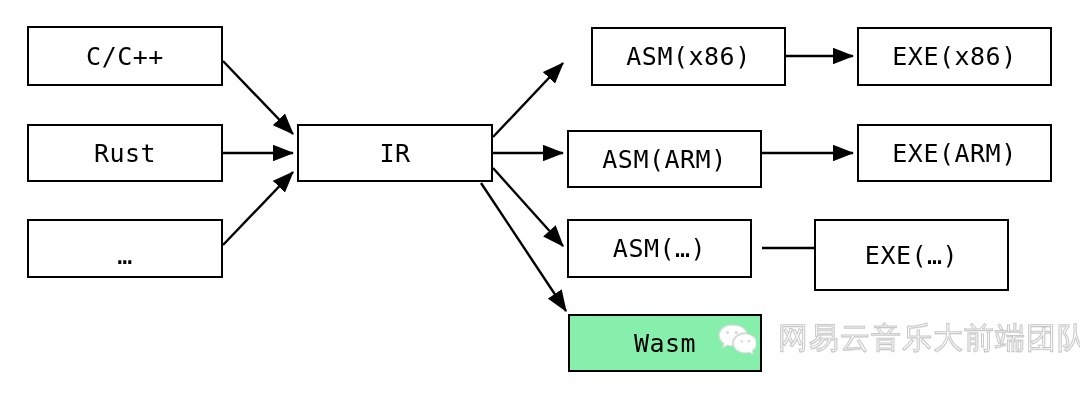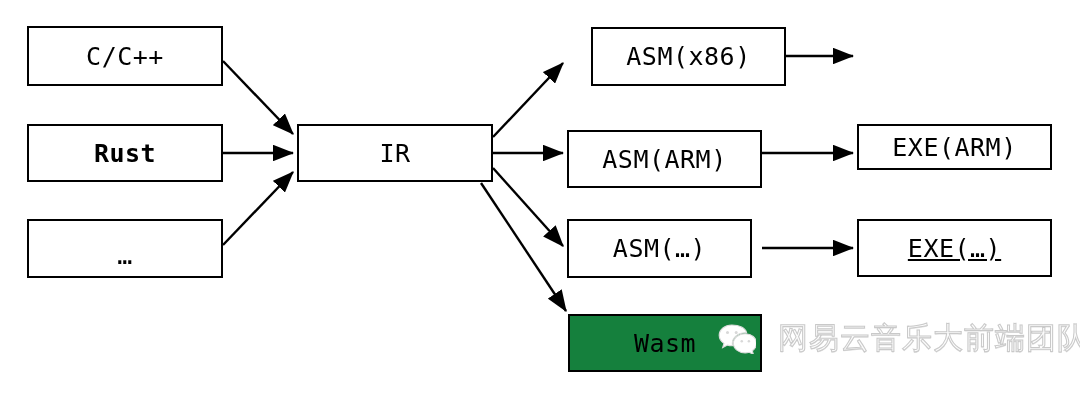--- a/index.html
+++ b/index.html
@@ -94,29 +94,30 @@
     <line x1="481" y1="183" x2="566" y2="311" stroke="#000000" stroke-width="2.4" marker-end="url(#arrowhead)"></line>
 
     <line x1="762" y1="56" x2="853" y2="56" stroke="#000000" stroke-width="2.4" marker-end="url(#arrowhead)"></line>
 
     <line x1="762" y1="153" x2="853" y2="153" stroke="#000000" stroke-width="2.4" marker-end="url(#arrowhead)"></line>
 
     <line x1="762" y1="248" x2="853" y2="248" stroke="#000000" stroke-width="2.4" marker-end="url(#arrowhead)"></line>
   </svg>
 
   <div class="node" style="left: 27px; top: 26px; width: 196px; height: 60px; border-color: rgb(0, 0, 0);">C/C++</div>
-  <div class="node" style="left: 27px; top: 124px; width: 196px; height: 58px; border-color: rgb(0, 0, 0); font-weight: bold;">Rust</div>
+  <div class="node" style="left: 27px; top: 124px; width: 196px; height: 58px; border-color: rgb(0, 0, 0);">Rust</div>
   <div class="node ellipsis-only" style="left: 27px; top: 219px; width: 196px; height: 59px; border-color: rgb(0, 0, 0);">…</div>
   <div class="node" style="left: 297px; top: 124px; width: 196px; height: 58px; border-color: rgb(0, 0, 0);">IR</div>
   <div class="node" style="left: 591px; top: 27px; width: 195px; height: 59px; border-color: rgb(0, 0, 0);">ASM(x86)</div>
   <div class="node" style="left: 567px; top: 130px; width: 195px; height: 58px; border-color: rgb(0, 0, 0);">ASM(ARM)</div>
   <div class="node" style="left: 567px; top: 219px; width: 185px; height: 59px; border-color: rgb(0, 0, 0);">ASM(…)</div>
-  <div class="node" style="left: 568px; top: 314px; width: 194px; height: 58px; background: #15803d; border-color: rgb(0, 0, 0);">Wasm</div>
-  <div class="node" style="left: 857px; top: 124px; width: 195px; height: 46px; border-color: rgb(0, 0, 0);">EXE(ARM)</div>
-  <div class="node" style="left: 857px; top: 219px; width: 195px; height: 58px; border-color: rgb(0, 0, 0); text-decoration: underline;">EXE(…)</div>
+  <div class="node" style="left: 568px; top: 314px; width: 194px; height: 58px; background: #86efac; border-color: rgb(0, 0, 0);">Wasm</div>
+  <div class="node" style="left: 857px; top: 27px; width: 195px; height: 59px; border-color: rgb(0, 0, 0);">EXE(x86)</div>
+  <div class="node" style="left: 857px; top: 124px; width: 195px; height: 58px; border-color: rgb(0, 0, 0);">EXE(ARM)</div>
+  <div class="node" style="left: 814px; top: 219px; width: 195px; height: 72px; border-color: rgb(0, 0, 0);">EXE(…)</div>
 
   <div id="watermark">
     <svg class="wm-logo" viewBox="0 0 48 40" xmlns="http://www.w3.org/2000/svg">
       <path d="M17.5 3.5C8.6 3.5 1.5 9.4 1.5 16.6c0 4.1 2.3 7.8 6 10.2l-1.6 5.3 6-3.1c1.8.5 3.7.8 5.6.8h1.1c-.3-1-.5-2.1-.5-3.2 0-7.3 7.3-13.2 16.3-13.2.6 0 1.2 0 1.8.1C34.8 7.4 26.9 3.5 17.5 3.5z" fill="#ffffff" stroke="#dcdcdc" stroke-width="1.4"></path>
       <circle cx="12" cy="13" r="1.9" fill="#d8d8d8"></circle>
       <circle cx="23" cy="13" r="1.9" fill="#d8d8d8"></circle>
       <path d="M34.3 14.6c-8.2 0-14.9 5.4-14.9 12.1 0 6.7 6.7 12.1 14.9 12.1 1.8 0 3.5-.3 5.1-.8l5.3 2.7-1.4-4.6c3.3-2.2 5.3-5.5 5.3-9.4 0-6.7-6.1-12.1-14.3-12.1z" fill="#ffffff" stroke="#dcdcdc" stroke-width="1.4"></path>
       <circle cx="30" cy="24" r="1.6" fill="#d8d8d8"></circle>
       <circle cx="39" cy="24" r="1.6" fill="#d8d8d8"></circle>
     </svg>

